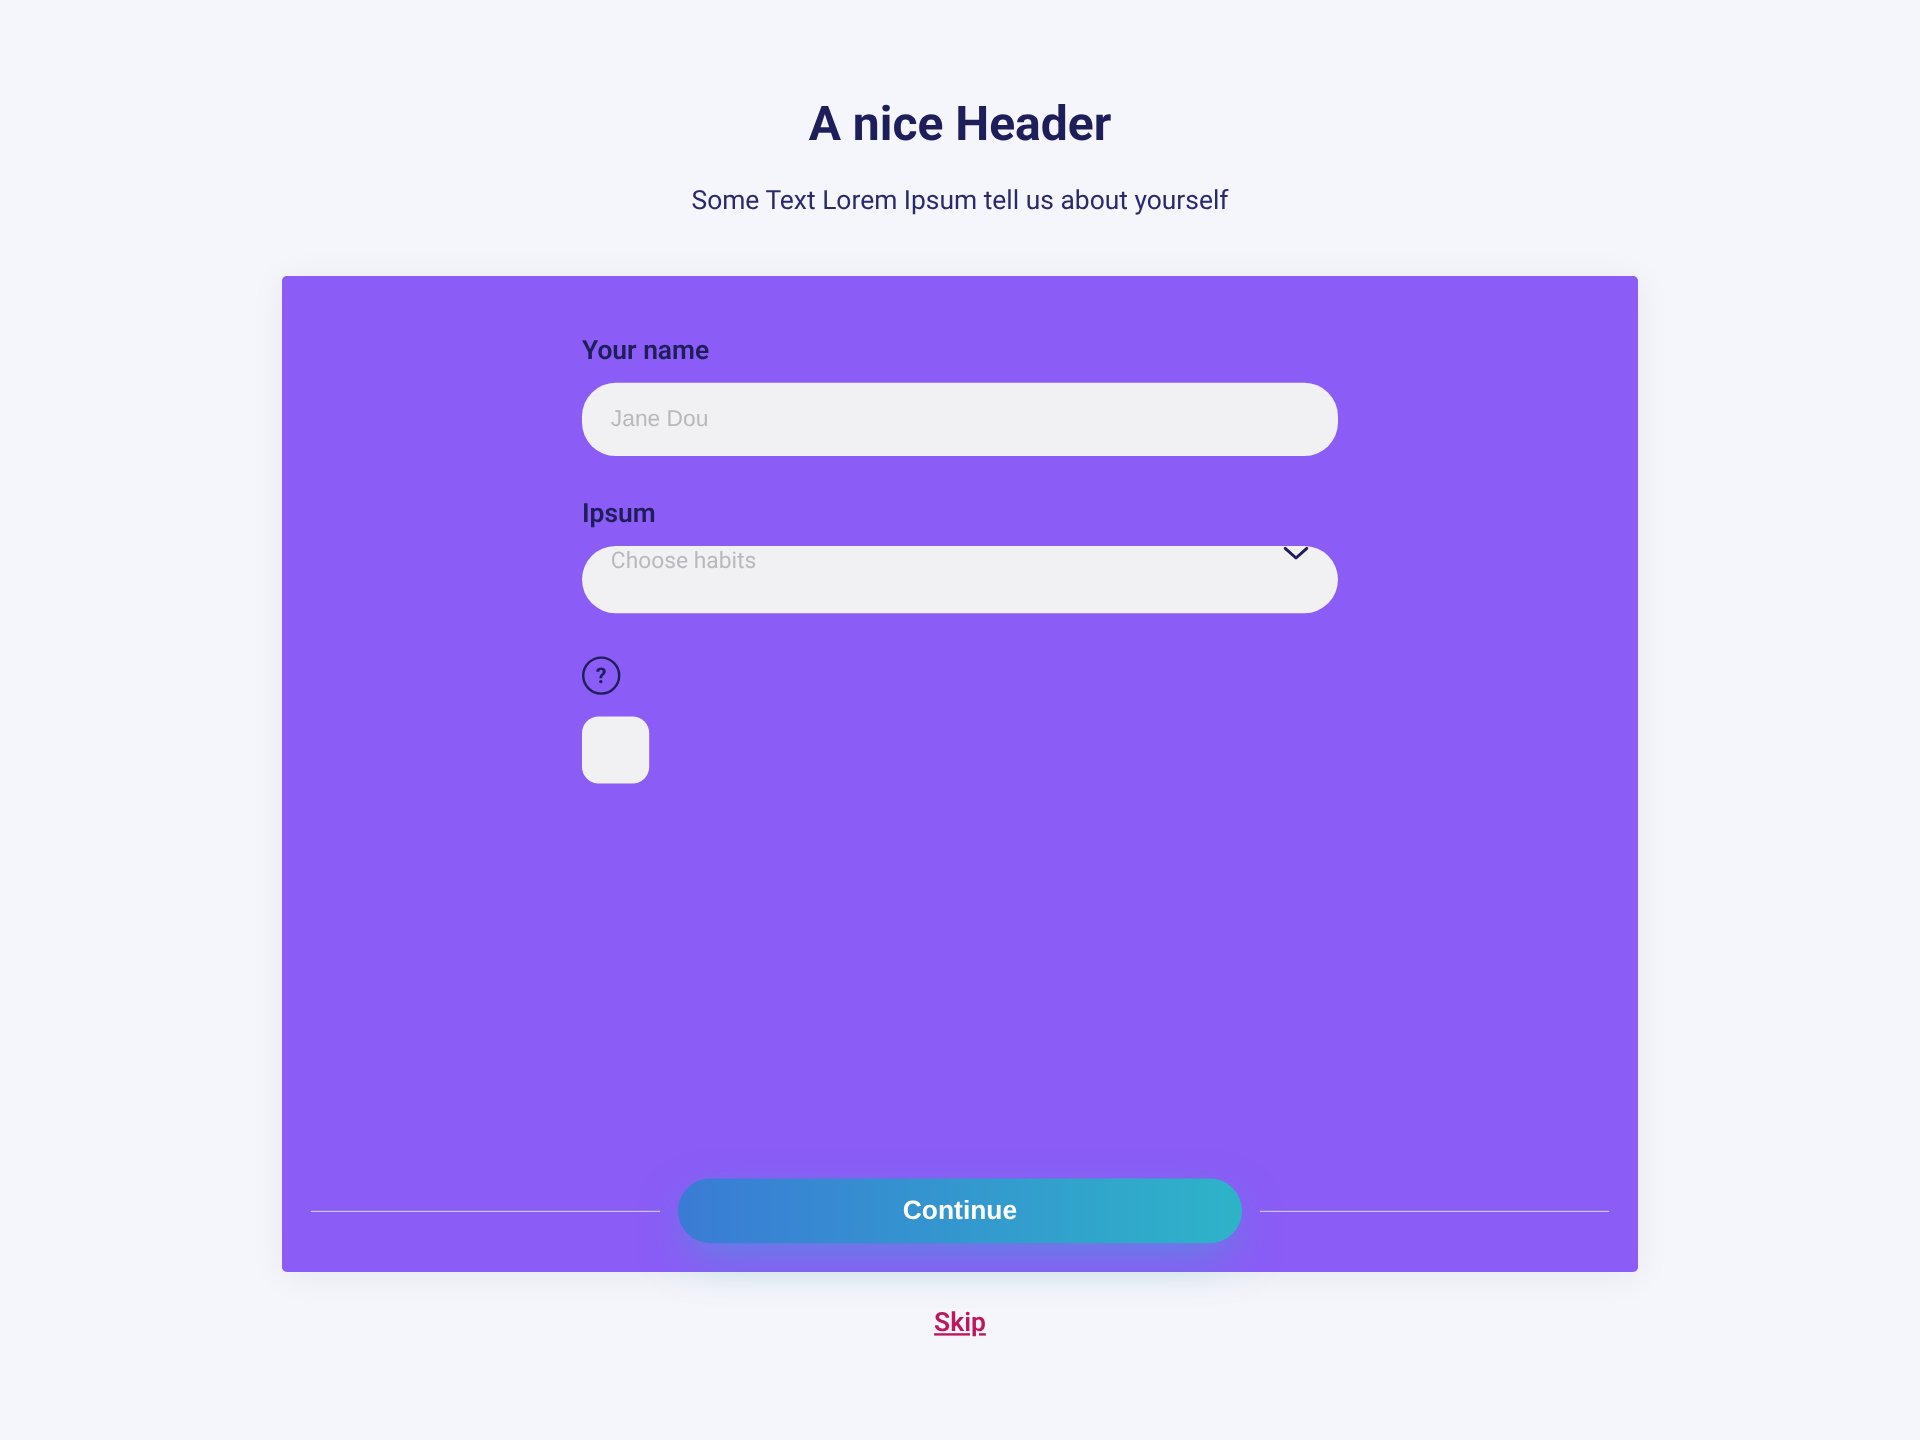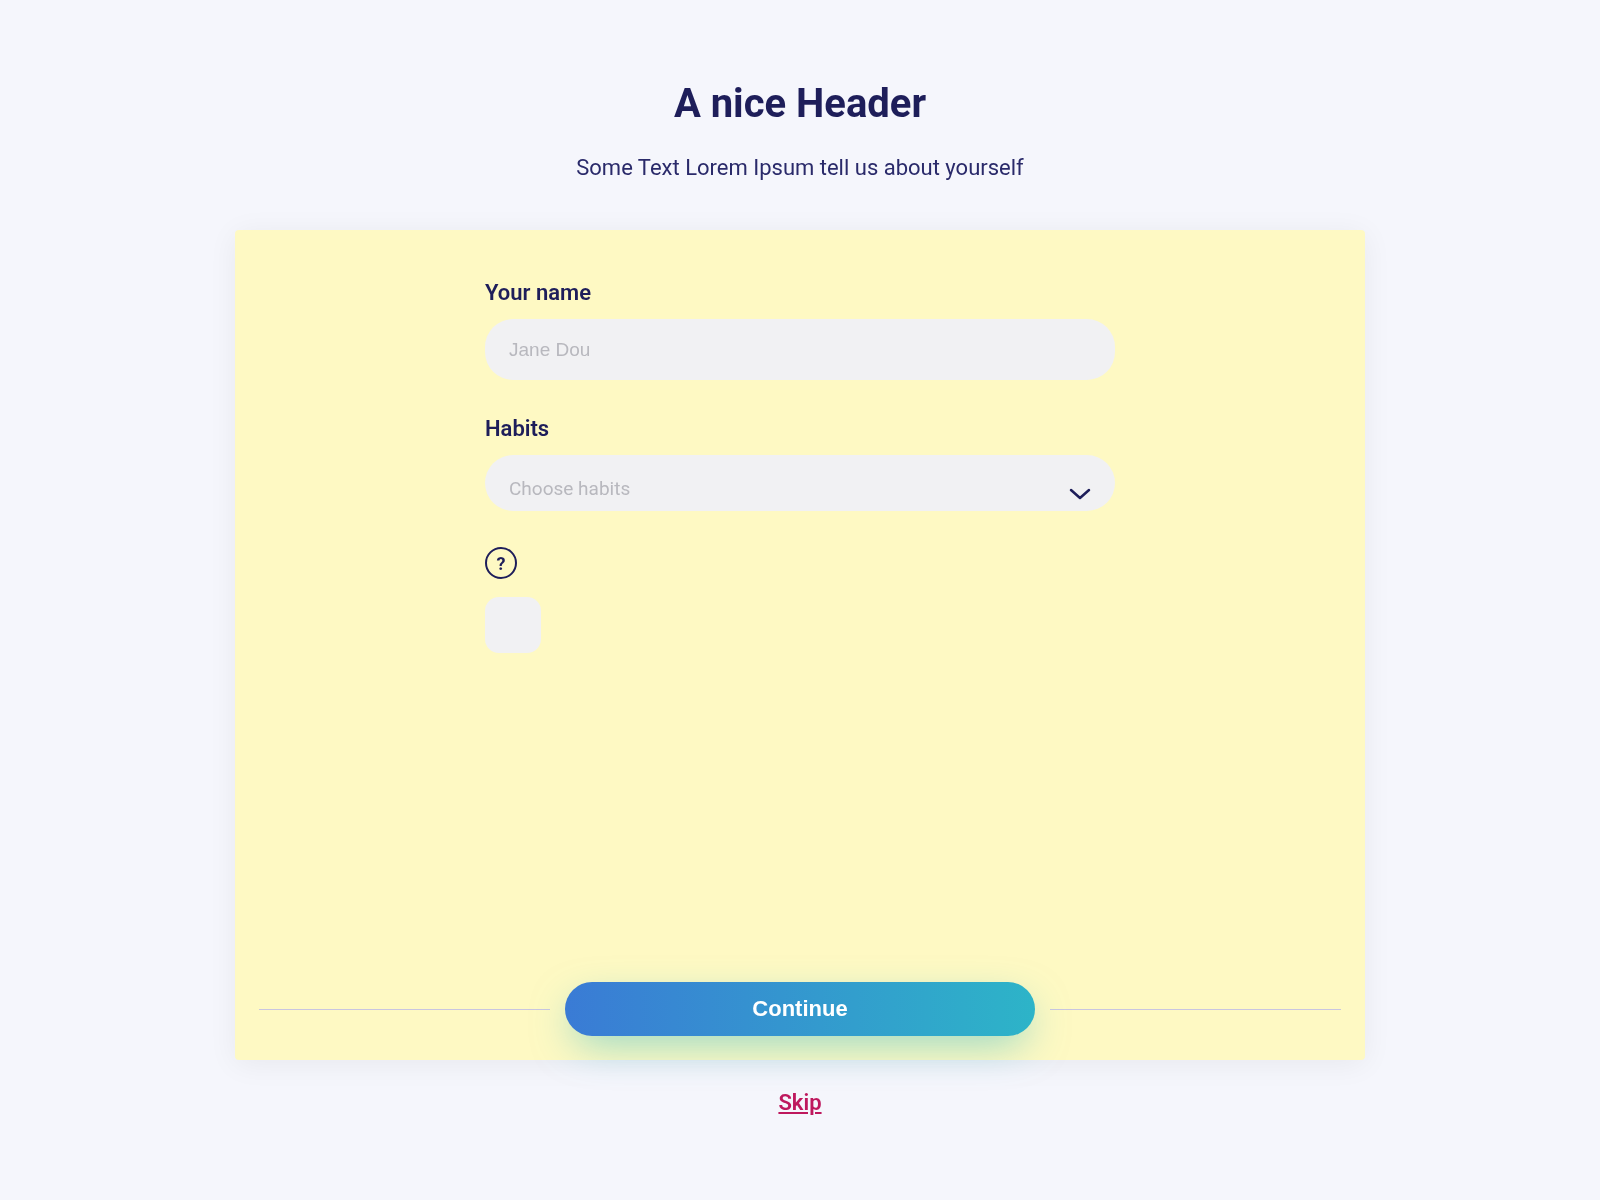--- a/index.html
+++ b/index.html
@@ -26,21 +26,21 @@
       font-weight: 700;
       color: #1e1e5a;
       margin-bottom: 28px;
     }
     .page-subtitle {
       font-size: 22px;
       color: #2a2a6a;
       font-weight: 400;
     }
     .card {
-      background: #fef9c3;
+      background: #8b5cf6;
       width: 1130px;
       border-radius: 4px;
       box-shadow: 0 4px 30px rgba(0,0,0,0.06);
       padding: 50px 250px 0 250px;
       position: relative;
       min-height: 830px;
     }
     .field-group {
       margin-bottom: 36px;
     }
@@ -68,25 +68,25 @@
     .select-wrapper {
       position: relative;
       width: 100%;
     }
     .select-input {
       width: 100%;
       height: 56px;
       background-color: #f1f1f3;
       border: none;
       border-radius: 28px;
-      padding: 11px 24px;
+      padding: 0 24px;
       font-size: 19px;
       color: #b8b8be;
       display: flex;
-      align-items: flex-end;
+      align-items: flex-start;
       justify-content: space-between;
       cursor: pointer;
     }
     .chevron-icon {
       width: 22px;
       height: 12px;
     }
     .question-row {
       display: flex;
       align-items: center;
@@ -176,21 +176,21 @@
 </div>
 
 <div class="card">
 
   <div class="field-group">
     <label class="field-label">Your name</label>
     <input type="text" class="text-input" placeholder="Jane Dou" style="">
   </div>
 
   <div class="field-group">
-    <label class="field-label">Habits</label>
+    <label class="field-label">Ipsum</label>
     <div class="select-wrapper">
       <div class="select-input">
         <span>Choose habits</span>
         <svg class="chevron-icon" viewBox="0 0 22 12" fill="none">
           <path d="M2 2 L11 10 L20 2" stroke="#1e1e5a" stroke-width="2.5" stroke-linecap="round" stroke-linejoin="round"></path>
         </svg>
       </div>
     </div>
   </div>
 

